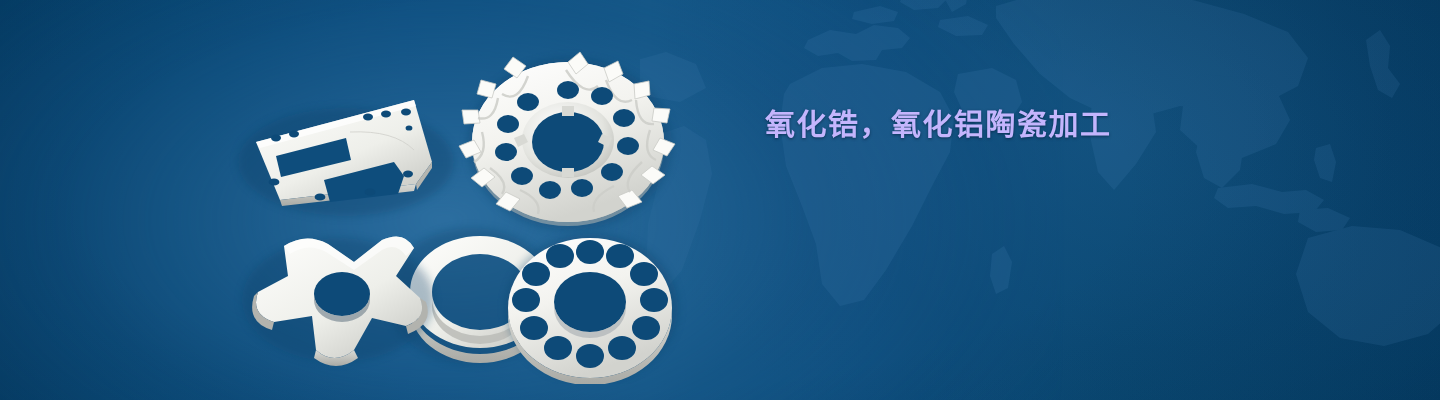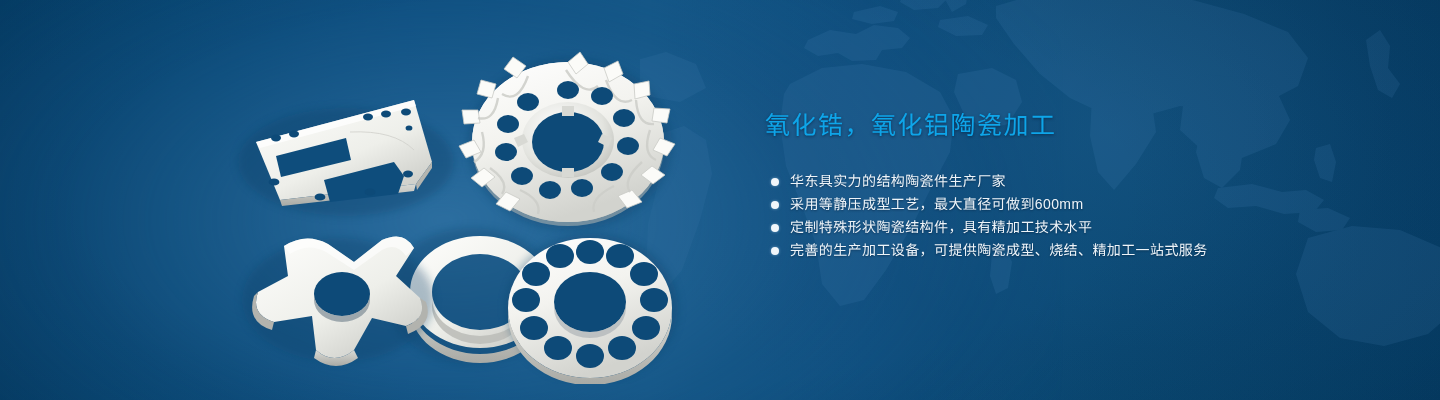--- a/index.html
+++ b/index.html
@@ -84,25 +84,25 @@
   .products svg{display:block;width:100%;height:100%;}
 
   
   .text-panel{
     position:absolute;
     left:765px; top:104px;
     width:620px;
   }
   .headline{
     margin:0;
-    font-size:25px;
-    font-weight:400;
+    font-size:30px;
+    font-weight:700;
     line-height:42px;
     letter-spacing:1.5px;
-    color:#0ea5e9;
+    color:#c4b5fd;
     text-shadow:0 1px 3px rgba(0,20,44,.55);
     white-space:nowrap;
   }
   .bullets{
     list-style:none;
     margin:24px 0 0 0;
     padding:0;
   }
   .bullets li{
     display:flex;
@@ -357,33 +357,15 @@
 
         <ellipse cx="86" cy="72" rx="36" ry="30" fill="#0d4a78"></ellipse>
         <path d="M50 72 a36 30 0 0 0 72 0 l0 6 a36 30 0 0 1 -72 0 Z" fill="#9fa6ab" opacity=".55"></path>
       </g>
     </svg>
   </div>
 
   <div class="text-panel">
     <h1 class="headline">氧化锆，氧化铝陶瓷加工</h1>
 
-    <ul class="bullets">
-      <li>
-        <span class="dot"></span>
-        <span class="bullet-text">华东具实力的结构陶瓷件生产厂家</span>
-      </li>
-      <li>
-        <span class="dot"></span>
-        <span class="bullet-text">采用等静压成型工艺，最大直径可做到600mm</span>
-      </li>
-      <li>
-        <span class="dot"></span>
-        <span class="bullet-text">定制特殊形状陶瓷结构件，具有精加工技术水平</span>
-      </li>
-      <li>
-        <span class="dot"></span>
-        <span class="bullet-text">完善的生产加工设备，可提供陶瓷成型、烧结、精加工一站式服务</span>
-      </li>
-    </ul>
   </div>
 
 </div>
 
 </body></html>

